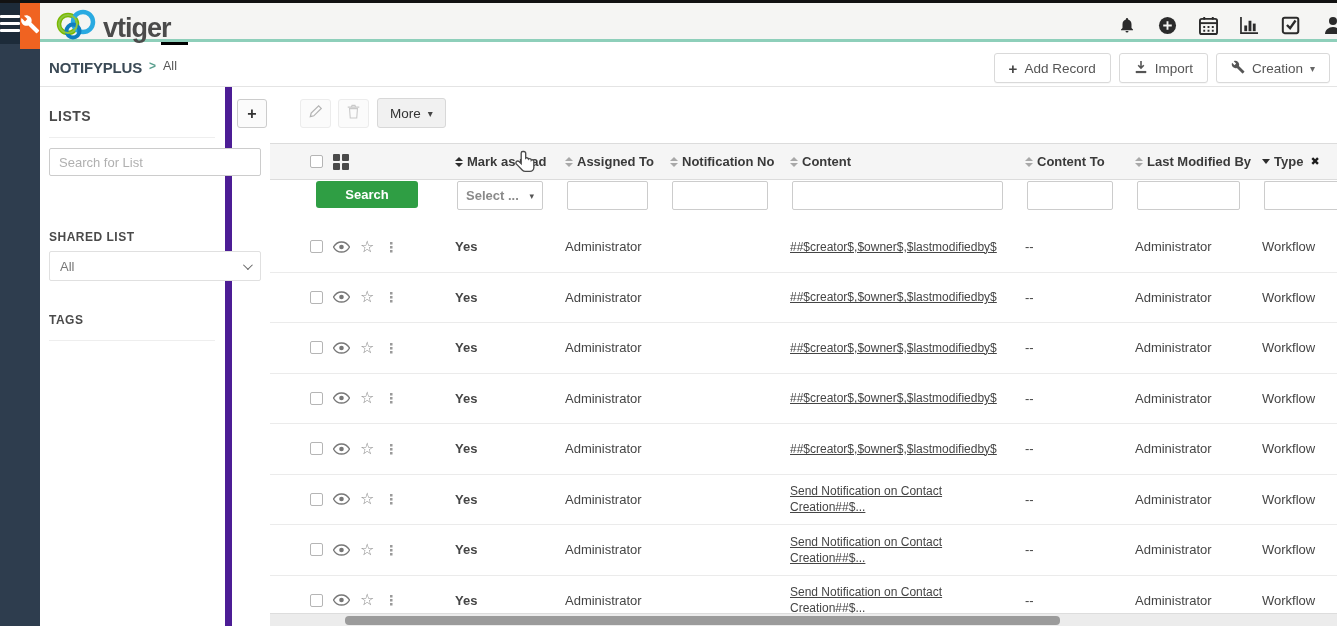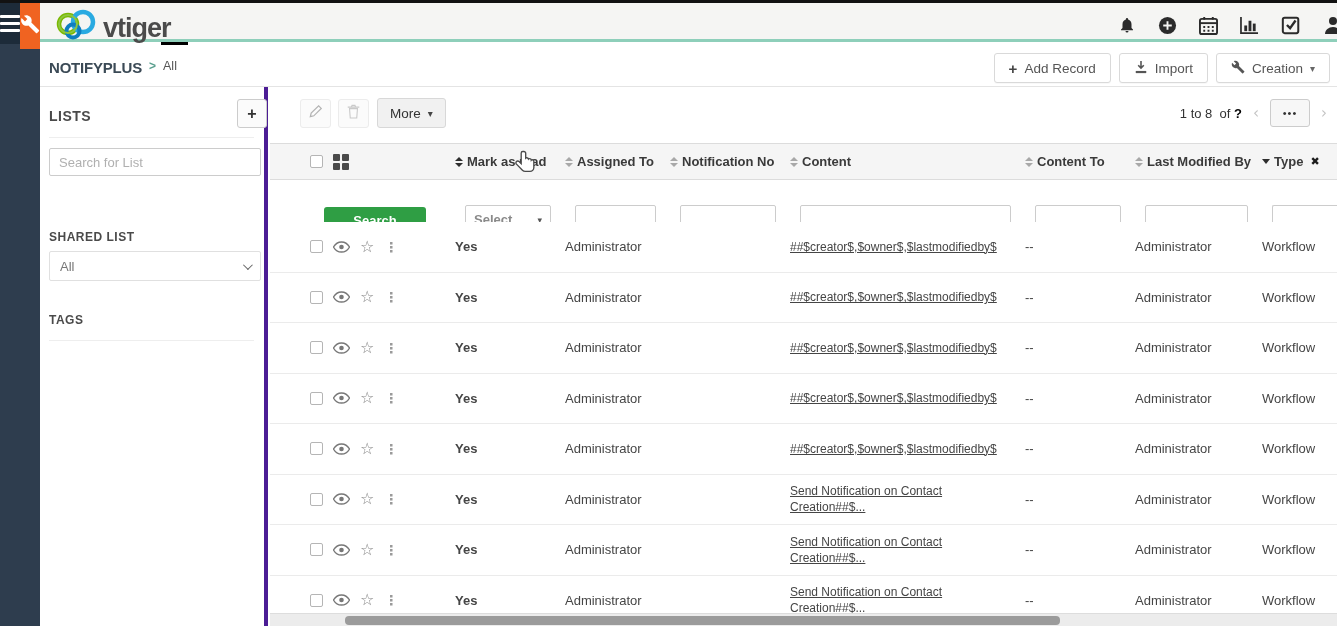--- a/index.html
+++ b/index.html
@@ -35,21 +35,21 @@
   .crumb { position:absolute; left:9px; top:9px; display:flex; align-items:flex-start; gap:7px; }
   .crumb-module { font-size:15px; font-weight:bold; color:#3b4a56; letter-spacing:-.2px; }
   .crumb-sep { font-size:12px; color:#5ba08f; font-weight:bold; }
   .crumb-view { font-size:12.5px; color:#555; }
   .actions { position:absolute; right:7px; top:3px; display:flex; gap:8px; }
   .btn { height:30px; background:#fff; border:1px solid #d9d9d9; border-radius:3px; color:#555; font-size:13.5px; display:flex; align-items:center; gap:7px; padding:0 14px; cursor:pointer; box-shadow:0 1px 1px rgba(0,0,0,.03); }
   .btn .plus-glyph { font-weight:bold; font-size:15px; color:#444; }
   .btn .caret { font-size:10px; color:#666; font-family:"DejaVu Sans",sans-serif; }
 
   
-  .panel { position:absolute; left:40px; top:87px; bottom:0; width:228px; background:#fff; border-right:4px solid #4c1d95; }
+  .panel { position:absolute; left:40px; top:87px; bottom:0; width:192px; background:#fff; border-right:7px solid #4c1d95; }
   .panel-title { position:absolute; left:9px; top:21px; font-size:14px; font-weight:bold; color:#4a4a4a; letter-spacing:.5px; }
   .panel-add { position:absolute; left:197px; top:12px; width:30px; height:29px; border:1px solid #ccc; border-radius:3px; background:#fbfbfb; font-size:16px; font-weight:bold; color:#333; display:flex; align-items:center; justify-content:center; cursor:pointer; }
   .panel-div1 { position:absolute; left:9px; right:10px; top:50px; height:1px; background:#eee; }
   .panel-search { position:absolute; left:9px; top:61px; width:212px; height:28px; border:1px solid #ccc; border-radius:2px; font-size:13px; color:#444; padding:0 9px; outline:none; font-family:inherit; }
   .panel-search::placeholder { color:#b0b0b0; }
   .panel-sub { position:absolute; left:9px; font-size:12px; font-weight:bold; color:#4a4a4a; letter-spacing:.5px; }
   .shared-label { top:143px; }
   .shared-select { position:absolute; left:9px; top:164px; width:212px; height:30px; border:1px solid #e0e0e0; border-radius:2px; background:#fff; display:flex; align-items:center; justify-content:space-between; padding:0 10px; font-size:13px; color:#777; cursor:pointer; }
   .chev { width:7px; height:7px; border-right:1.6px solid #666; border-bottom:1.6px solid #666; transform:rotate(45deg) translateY(-2px); }
   .tags-label { top:226px; }
@@ -79,21 +79,21 @@
   .sort { display:inline-flex; flex-direction:column; gap:2px; }
   .sort i { display:block; width:0; height:0; border-left:4px solid transparent; border-right:4px solid transparent; }
   .sort .up { border-bottom:4px solid #a8a8a8; } .sort .dn { border-top:4px solid #a8a8a8; }
   .sort.dark .up { border-bottom-color:#2e2e2e; } .sort.dark .dn { border-top-color:#2e2e2e; }
   .dn-solo { width:0; height:0; border-left:4px solid transparent; border-right:4px solid transparent; border-top:5px solid #2e2e2e; display:inline-block; }
   .remove-x { font-size:11px; color:#1c1c1c; margin-left:3px; font-family:"DejaVu Sans",sans-serif; cursor:pointer; font-weight:bold; }
   .cb { display:inline-block; width:13px; height:13px; border:1px solid #b5b5b5; border-radius:2px; background:#fff; cursor:pointer; flex:none; }
   .grid-ic { display:grid; grid-template-columns:7px 7px; grid-template-rows:7px 7px; gap:2px; cursor:pointer; }
   .grid-ic i { background:#4a4a4a; border-radius:1px; }
 
-  .tfilter { position:absolute; left:8px; right:0; top:94px; height:54px; display:flex; align-items:flex-end; border-bottom:1px solid #e0e0e0; }
+  .tfilter { position:absolute; left:0; right:0; top:94px; height:54px; display:flex; align-items:flex-start; border-bottom:1px solid #e0e0e0; }
   .search-btn { margin-left:46px; width:102px; height:27px; background:#2f9e44; border:none; border-radius:3px; color:#fff; font-size:13px; font-weight:bold; cursor:pointer; font-family:inherit; }
   .sel-box { width:calc(100% - 14px); margin-left:2px; height:29px; border:1px solid #ccc; border-radius:2px; background:#fff; display:flex; align-items:center; justify-content:space-between; padding:0 8px; font-size:13px; color:#8a8a8a; cursor:pointer; }
   .sel-box .caret { font-size:9px; color:#555; font-family:"DejaVu Sans",sans-serif; }
   .f-in { width:calc(100% - 14px); margin-left:2px; height:29px; border:1px solid #ccc; border-radius:2px; outline:none; font-family:inherit; font-size:13px; padding:0 6px; }
   .col-type .f-in { width:calc(100% - 2px); border-right:none; border-radius:2px 0 0 2px; }
 
   .rows { position:absolute; left:0; right:0; top:135px; bottom:0; overflow:hidden; }
   .trow { height:50.5px; display:flex; align-items:center; border-bottom:1px solid #ebebeb; font-size:13px; color:#454545; background:#fff; }
   .eye-ic, .star-ic, .kebab-ic { cursor:pointer; display:inline-flex; align-items:center; }
   .star-ic { font-size:16px; color:#8a8a8a; font-family:"DejaVu Sans",sans-serif; line-height:1; }
@@ -297,29 +297,20 @@
           <svg width="13" height="15" viewBox="0 0 18 20">
               <path d="M1 4h16M6 4l1-2.5h4L12 4" stroke="#c9c9c9" stroke-width="1.6" fill="none"></path>
               <path d="M3.5 6h11l-1 13h-9l-1-13z" fill="none" stroke="#c9c9c9" stroke-width="1.5"></path>
             </svg>
         </span>
       </div>
       <button class="more-btn">
         <span>More</span>
         <span class="caret">▾</span>
       </button>
-      <div class="pager">
-        <span class="pager-text">
-          <span>1 to 8</span>&nbsp;
-          <span>of</span>&nbsp;<b>?</b>
-        </span>
-        <span class="pg-arrow">‹</span>
-        <span class="pg-more">•••</span>
-        <span class="pg-arrow">›</span>
-      </div>
     </div>
 
     <div class="thead">
       <div class="col col-tools">
         <span class="cb"></span>
         <span class="grid-ic">
             <i></i>
             <i></i>
             <i></i>
             <i></i>

